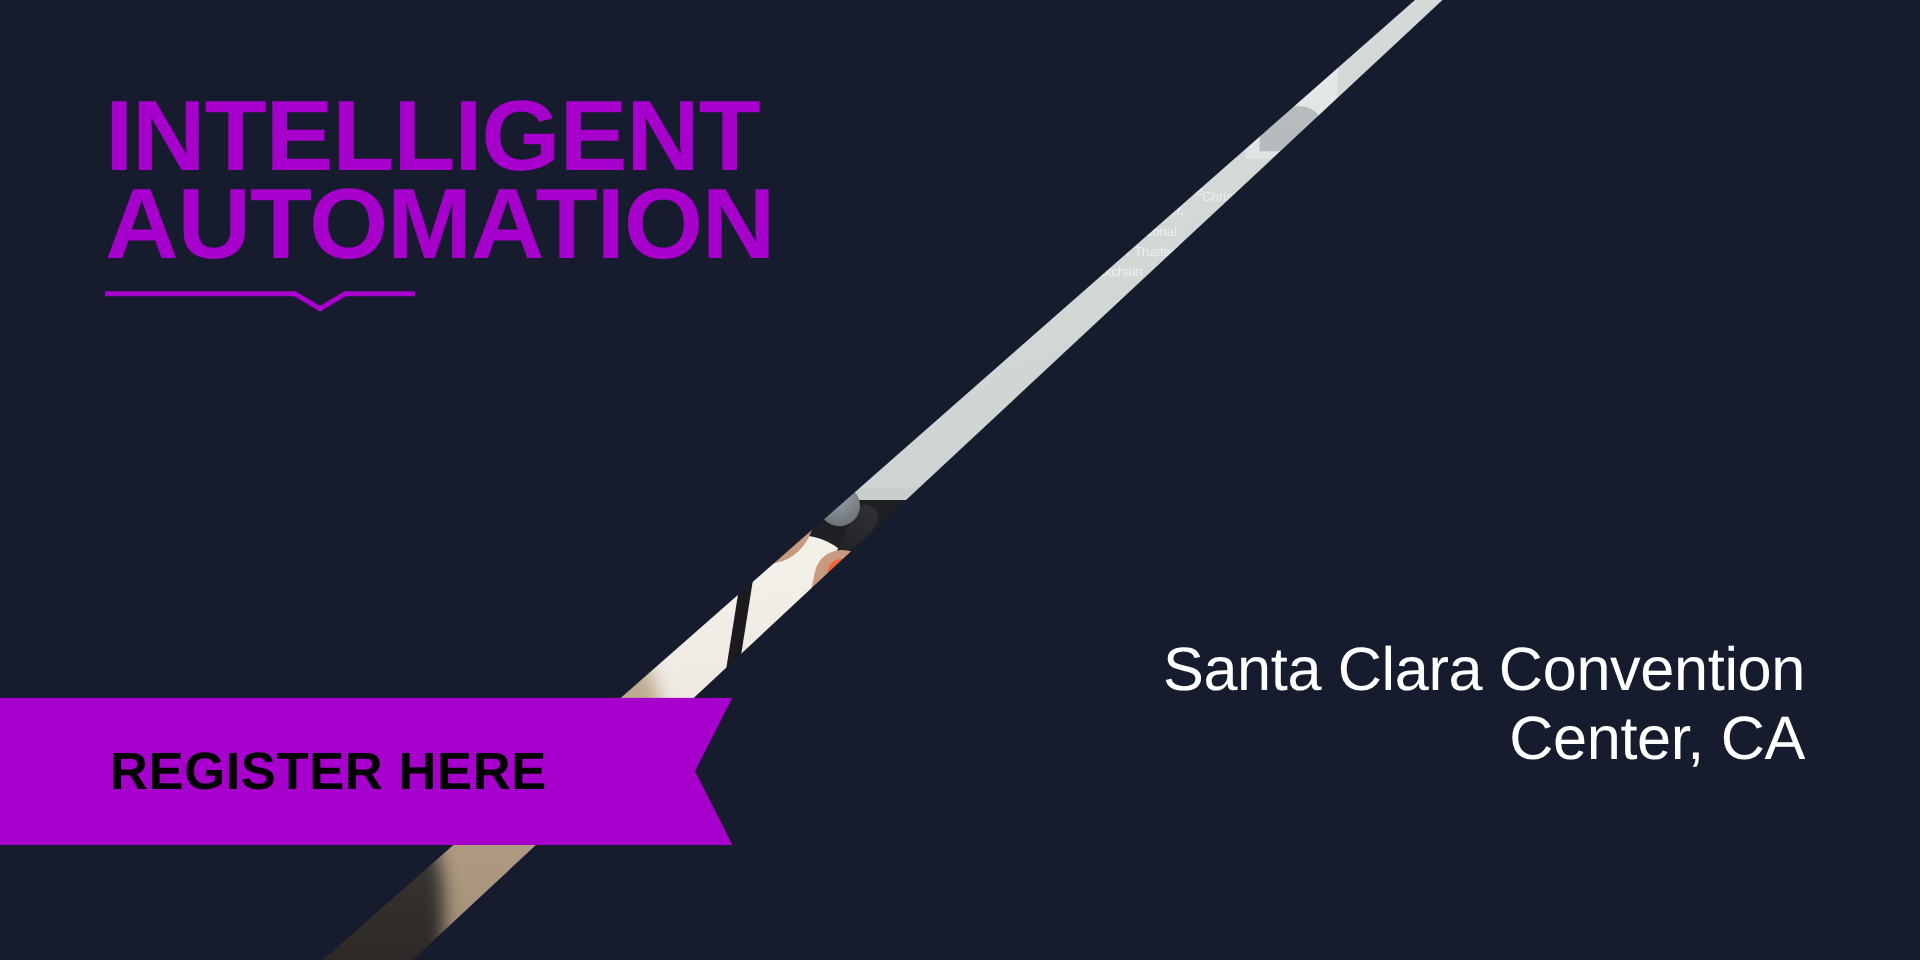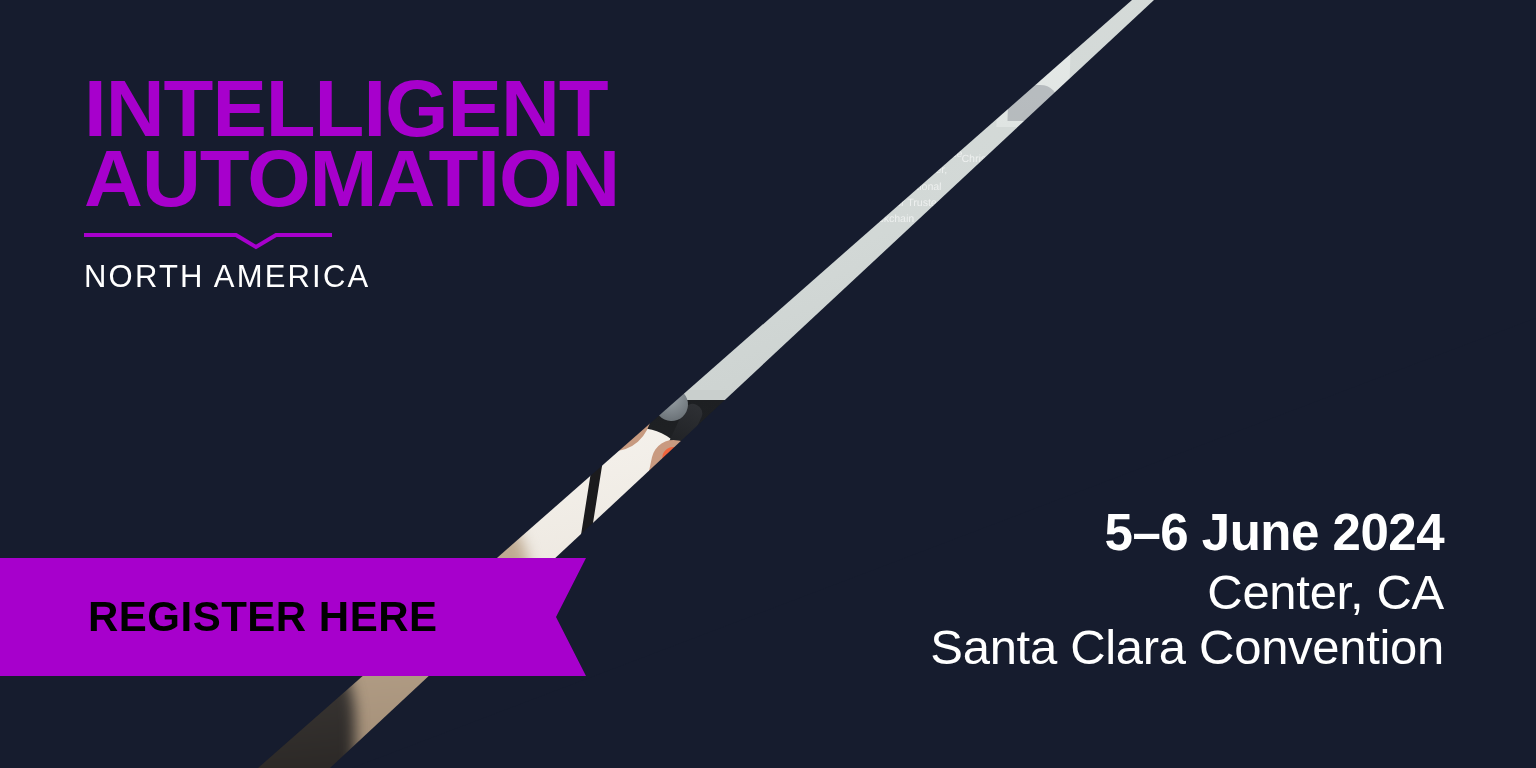--- a/index.html
+++ b/index.html
@@ -352,28 +352,26 @@
   <div class="veil-tl"></div>
   <div class="veil-br"></div>
   <div class="veil-br2"></div>
 
   <div class="logo">
     <div class="logo-l1">INTELLIGENT</div>
     <div class="logo-l2">AUTOMATION</div>
     <svg class="logo-rule" viewBox="0 0 248 20">
       <polyline points="0,4 152,4 172,16 192,4 248,4" fill="none" stroke="#a700cc" stroke-width="4" stroke-linejoin="miter" stroke-linecap="butt"></polyline>
     </svg>
-    <div class="logo-sub">NORTH AMERICA</div>
   </div>
 
   <div class="register">
     <span>REGISTER HERE</span>
   </div>
 
   <div class="event">
-    <div class="event-date">5–6 June 2024</div>
     <div class="event-venue">
+      <div>Santa Clara Convention</div>
       <div>Center, CA</div>
-      <div>Santa Clara Convention</div>
     </div>
   </div>
 
 </div>
 
 </body></html>

